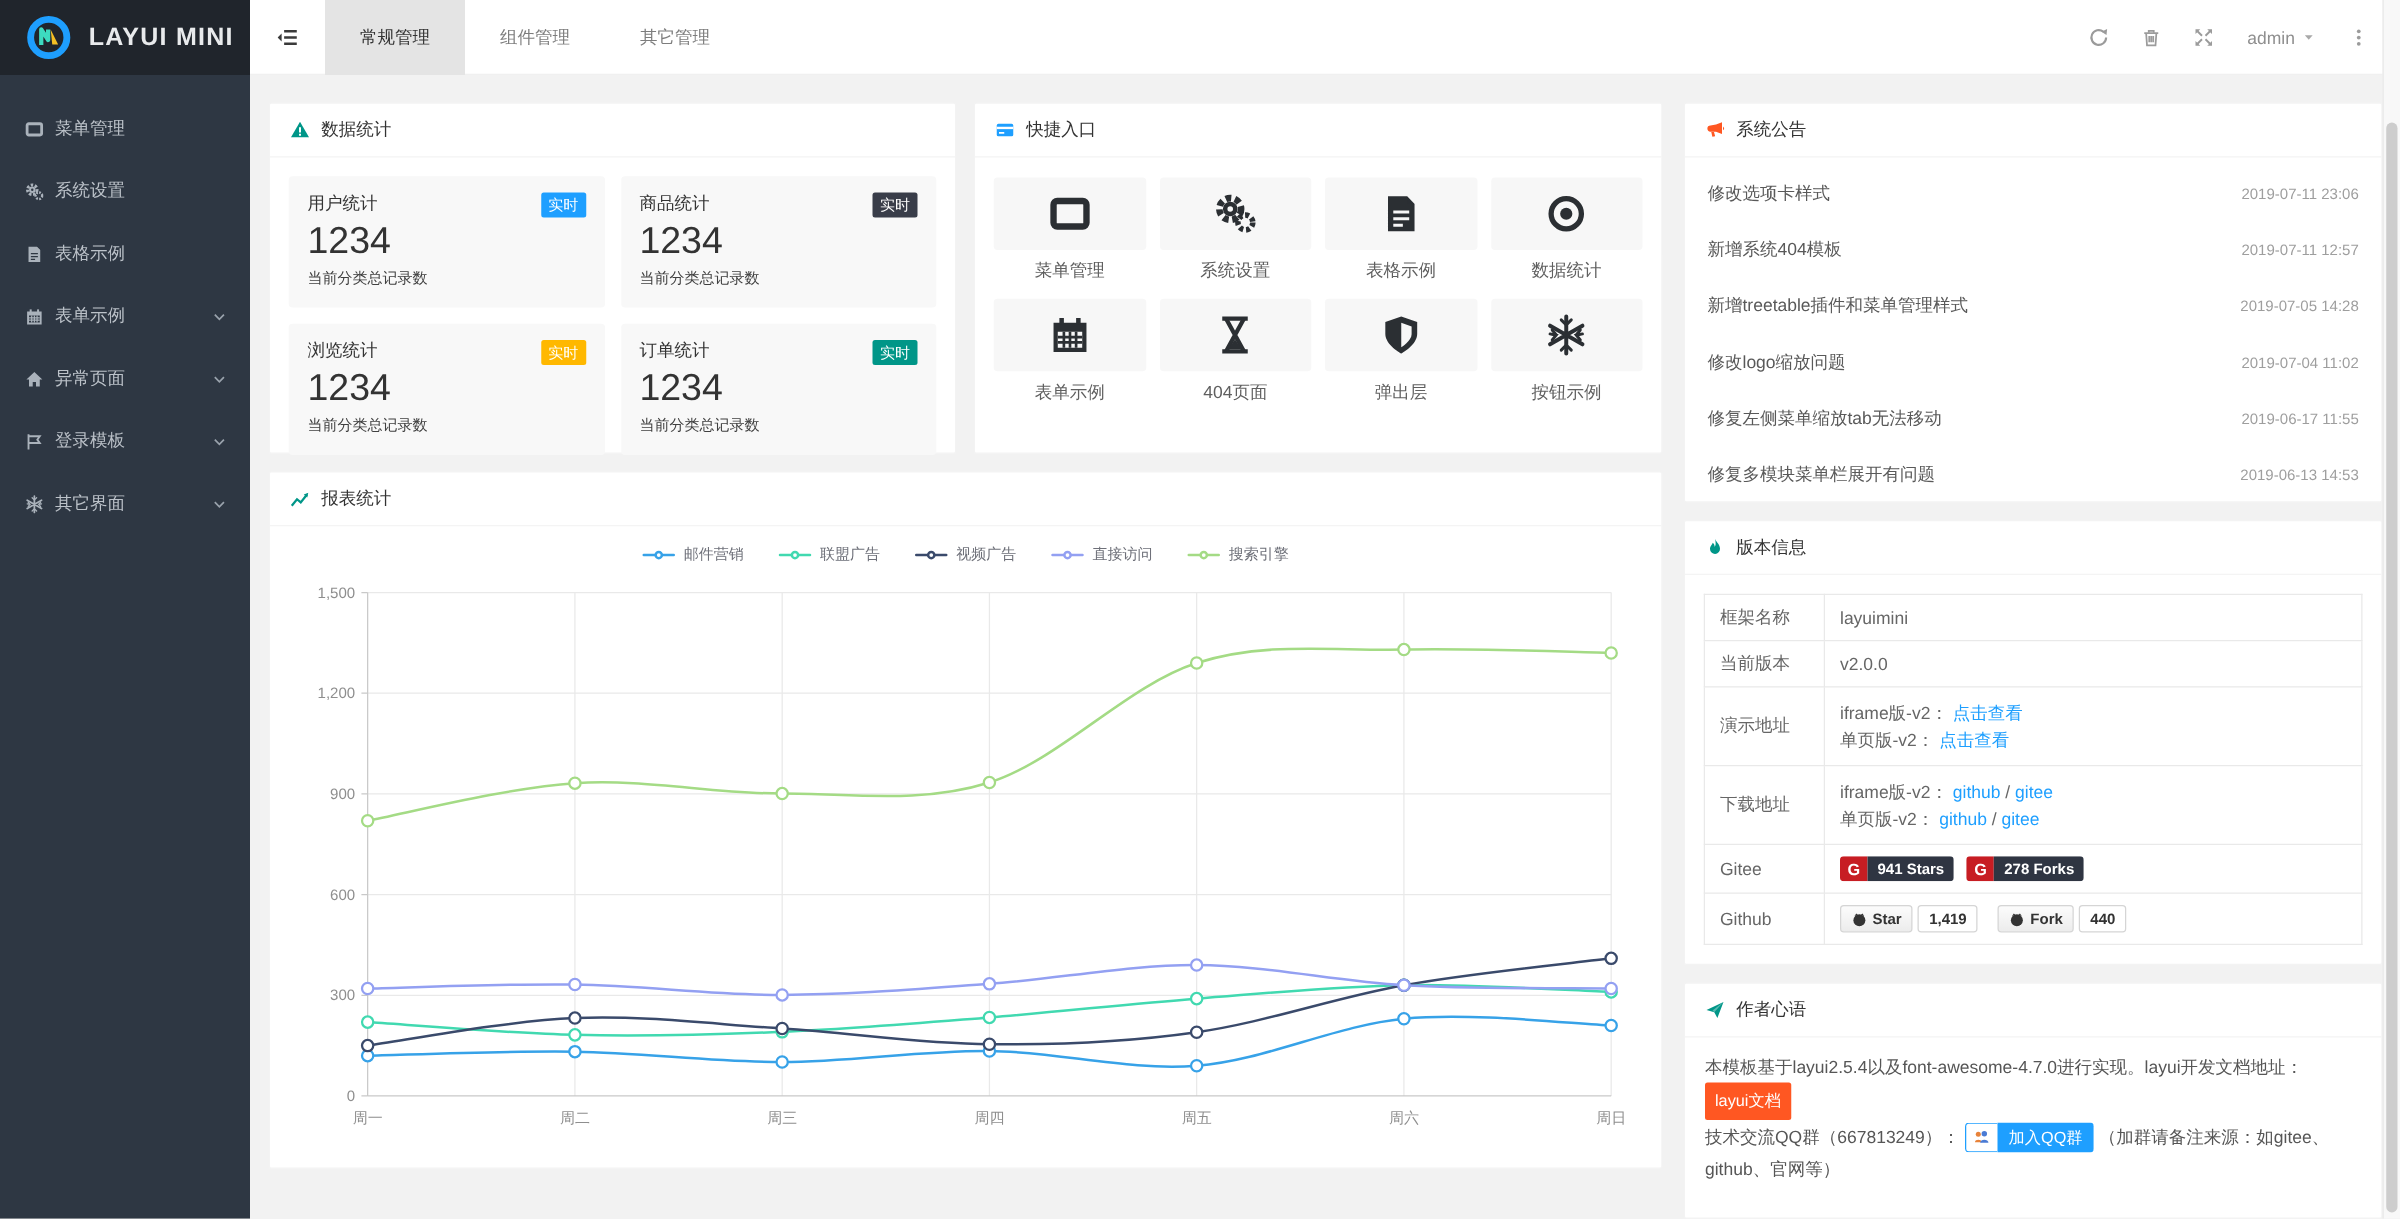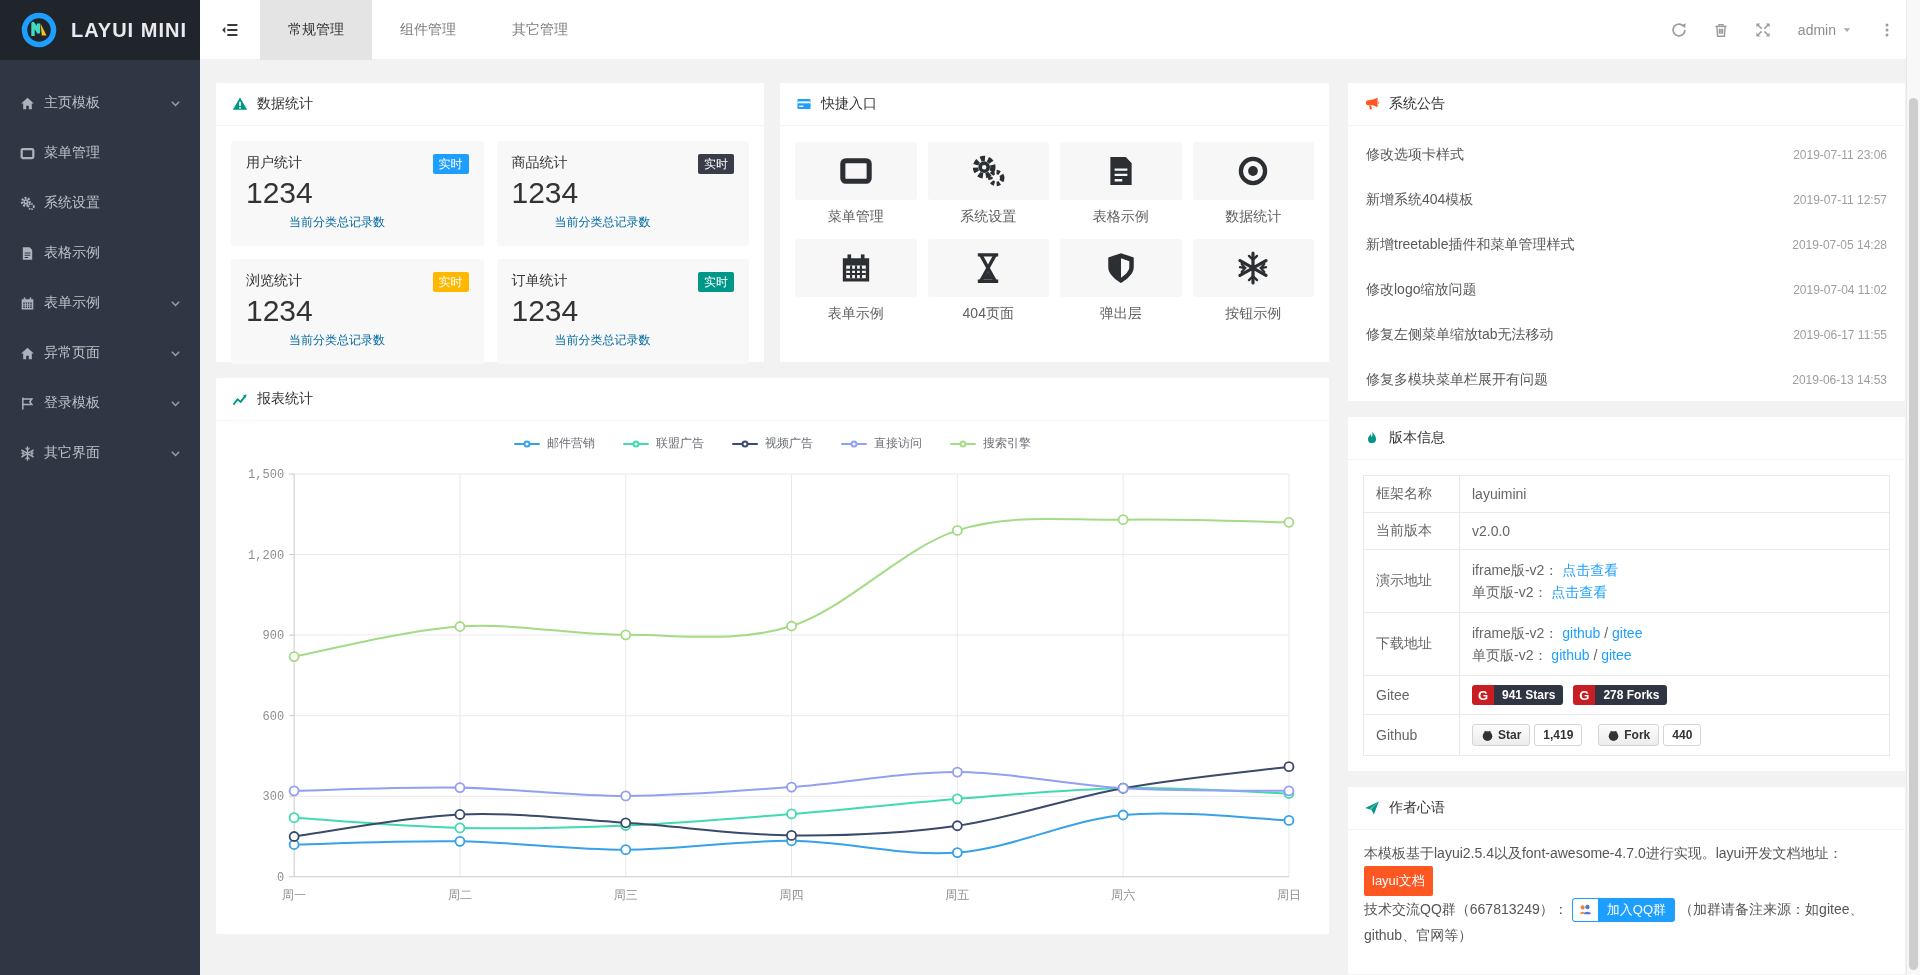--- a/index.html
+++ b/index.html
@@ -45,33 +45,33 @@
   
   .panel-stats { width:550px; height:281px; }
   .stats-body { padding:15px; display:grid; grid-template-columns:1fr 1fr; gap:13px; }
   .stat-card { background:#f8f8f8; border-radius:3px; padding:13px 15px 12px; height:105px; }
   .stat-top { display:flex; align-items:flex-start; justify-content:space-between; }
   .stat-label { font-size:14px; color:#333; }
   .badge { font-size:12px; color:#fff; padding:2px 6px; border-radius:2px; line-height:16px; }
   .badge-blue { background:#1E9FFF; } .badge-dark { background:#393D49; }
   .badge-orange { background:#FFB800; } .badge-green { background:#009688; }
   .stat-value { font-size:30px; color:#333; margin-top:2px; line-height:34px; }
-  .stat-desc { font-size:12px; color:#0369a1; margin-top:4px;margin-left:43px; }
+  .stat-desc { font-size:12px; color:#404040; margin-top:4px; }
 
   
   .panel-quick { flex:1; height:281px; }
   .quick-body { padding:16px 15px; display:grid; grid-template-columns:repeat(4,1fr); gap:13px 11px; }
   .quick-item { text-align:center; cursor:pointer; }
   .quick-icon-box { background:#f7f7f7; border-radius:3px; height:58px; display:flex; align-items:center; justify-content:center; color:#2b2f33; }
   .quick-icon-box svg { width:34px; height:34px; }
   .quick-label { margin-top:8px; font-size:14px; color:#5f5f5f; }
 
   
   .panel-report { height:558px; display:flex; flex-direction:column; }
-  .report-body { flex:1; padding:12px 14px 0;font-family:Liberation Mono, monospace; }
+  .report-body { flex:1; padding:12px 14px 0; }
   .legend-row { display:flex; justify-content:center; gap:28px; margin:2px 0 6px; }
   .legend-item { display:inline-flex; align-items:center; gap:7px; cursor:pointer; }
   .legend-mark { width:26px; height:2px; border-radius:1px; position:relative; display:inline-block; }
   .legend-dot { position:absolute; left:50%; top:50%; transform:translate(-50%,-50%); width:7px; height:7px;
     background:#fff; border:2px solid #000; border-radius:50%; display:block; }
   .legend-text { font-size:12px; color:#6e7079; }
   .chart-host { width:100%; }
 
   
   .panel-notice { height:320px; }
@@ -252,29 +252,20 @@
   <aside class="sidebar">
     <div class="logo">
       <svg class="logo-mark" viewBox="0 0 38 38">
         <circle cx="19" cy="19" r="14.5" fill="none" stroke="#1E9FFF" stroke-width="5.5"></circle>
         <path d="M13 25 V12.5 L18.5 21 V12.5" fill="none" stroke="#3ddbc0" stroke-width="3.4" stroke-linejoin="round"></path>
         <path d="M20.5 12.5 L26.5 24.5 L21.8 24.5 Z" fill="#f5c024"></path>
       </svg>
       <span class="logo-title">LAYUI MINI</span>
     </div>
     <nav class="menu">
-      <div class="menu-item">
-        <svg class="mi">
-            <use href="#i-home"></use>
-          </svg>
-        <span>主页模板</span>
-        <svg class="chev">
-            <use href="#i-chev"></use>
-          </svg>
-      </div>
       <div class="menu-item">
         <svg class="mi">
             <use href="#i-window"></use>
           </svg>
         <span>菜单管理</span>
       </div>
       <div class="menu-item">
         <svg class="mi">
             <use href="#i-gears"></use>
           </svg>

